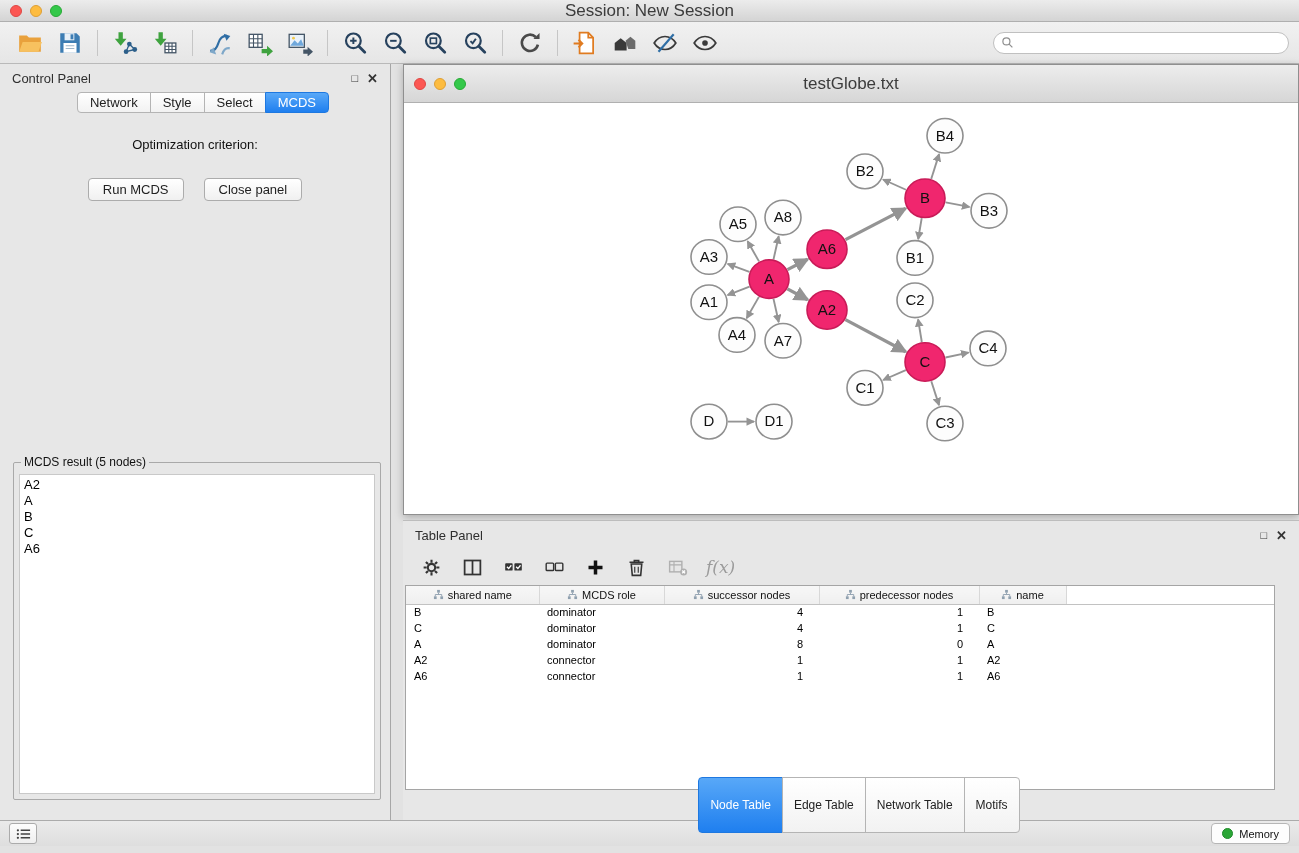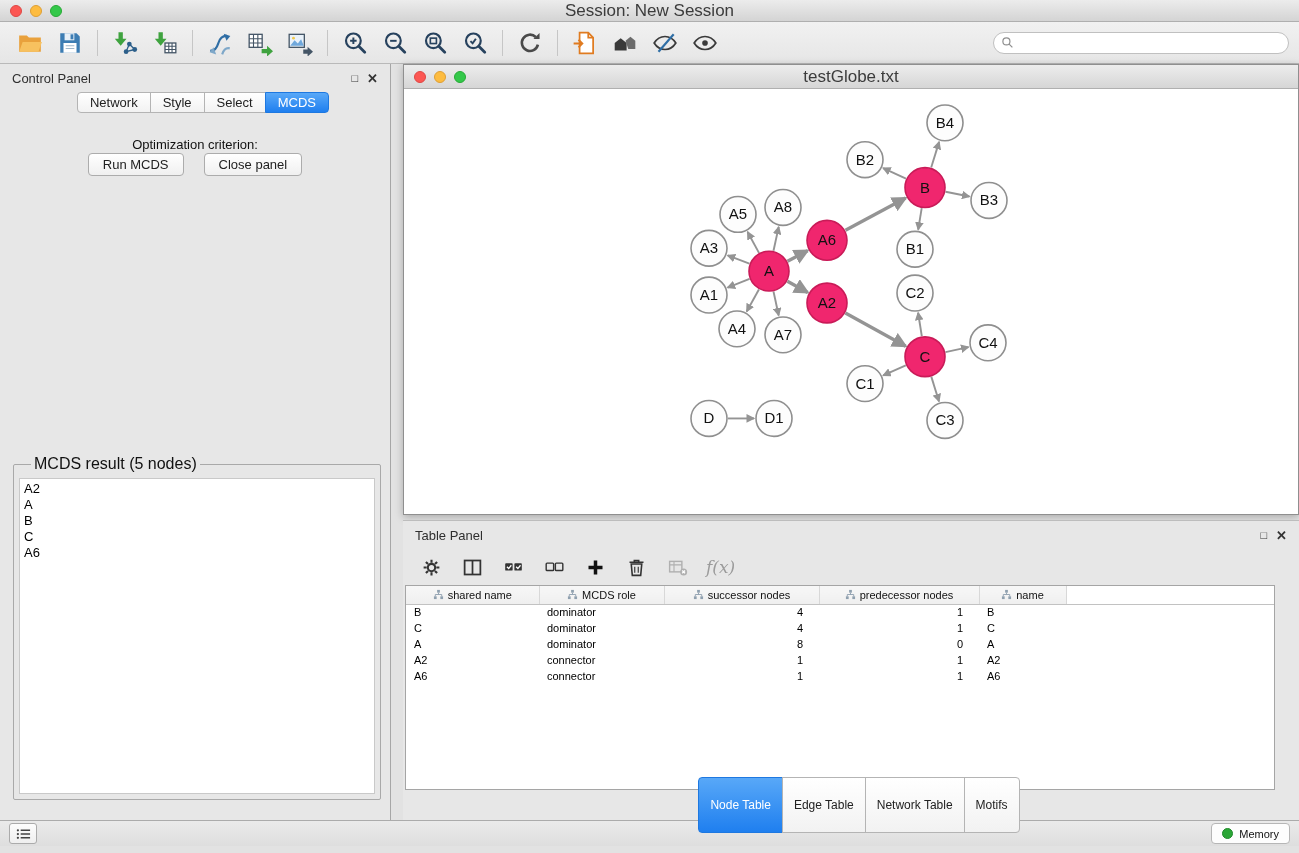--- a/index.html
+++ b/index.html
@@ -35,32 +35,32 @@
   .seg-tabs{display:flex;justify-content:center}
   .seg-tab{font-size:13px;color:#222;background:linear-gradient(#FFFFFF,#F2F2F2);border:1px solid #B4B4B4;padding:2px 12px;margin-left:-1px;white-space:nowrap;cursor:default}
   .seg-tab:first-child{border-radius:4px 0 0 4px;margin-left:16px}
   .seg-tab:last-child{border-radius:0 4px 4px 0}
   .seg-tab.active{background:linear-gradient(#58A8F8,#1F7FEF);border-color:#1E78E0;color:#FFF}
 
   .opt-label{text-align:center;margin-top:24px;font-size:13px;color:#111}
   .dropdown{width:312px;margin:9px auto 0;height:23px;background:#FFF;border:1px solid #B2B2B2;border-radius:4px;display:flex;align-items:center;padding-left:8px;font-size:13px;position:relative;box-shadow:0 1px 0 rgba(255,255,255,.6)}
   .dd-text{flex:1;overflow:hidden;white-space:nowrap}
   .dd-step{position:absolute;right:1px;top:1px;bottom:1px;width:19px;border-radius:0 3px 3px 0;background:linear-gradient(#7CBAFA,#2478EC);display:flex;align-items:center;justify-content:center}
-  .btn-row{display:flex;justify-content:center;gap:20px;margin-top:1px}
+  .btn-row{display:flex;justify-content:center;gap:20px;margin-top:26px}
   .mac-btn{font-family:"Liberation Sans",sans-serif;font-size:13px;color:#222;background:linear-gradient(#FFFFFF,#F0F0F0);border:1px solid #ACACAC;border-radius:4px;padding:3px 14px;cursor:default}
 
   .result-box{position:absolute;left:13px;right:9px;top:391px;bottom:20px;border:1px solid #A9A9A9;border-radius:2px;padding:5px;background:transparent}
-  .result-box legend{font-size:16px;color:#111;padding:0 3px;margin-left:12px}
+  .result-box legend{font-size:12px;color:#111;padding:0 3px;margin-left:2px}
   .result-list{background:#FFF;border:1px solid #C9C9C9;height:100%;overflow:auto;padding:2px 4px}
   .result-item{font-size:13px;line-height:16px;color:#000}
 
   
   .right-side{flex:1;display:flex;flex-direction:column;padding-left:12px;background:#E2E2E2;min-width:0}
   .network-window{height:451px;border:1px solid #8F8F8F;background:#FFF;display:flex;flex-direction:column;box-shadow:0 2px 8px rgba(0,0,0,.25)}
-  .inner-titlebar{height:24px;background:linear-gradient(#EDEDED,#D6D6D6);border-bottom:1px solid #B0B0B0;position:relative;display:flex;align-items:center;flex:none}
+  .inner-titlebar{height:38px;background:linear-gradient(#EDEDED,#D6D6D6);border-bottom:1px solid #B0B0B0;position:relative;display:flex;align-items:center;flex:none}
   .canvas{flex:1;background:#FFF;position:relative;overflow:hidden}
   .canvas svg{width:100%;height:100%;display:block}
 
   .table-panel{flex:1;background:#E7E7E7;margin-top:5px;display:flex;flex-direction:column;min-height:0;border-top:1px solid #BDBDBD}
   .table-toolbar{height:36px;display:flex;align-items:center;gap:17px;padding-left:16px;flex:none}
   .ttbtn{width:24px;height:24px;display:flex;align-items:center;justify-content:center}
   .ttbtn svg{width:21px;height:21px}
   .fx{font-family:"DejaVu Serif",serif;font-style:italic;font-size:17px;color:#9B9B9B;cursor:default}
   .table-wrap{flex:1;background:#FFF;border:1px solid #A5A5A5;margin:0 24px 0 2px;overflow:hidden}
   table{border-collapse:collapse;table-layout:fixed;width:100%}

